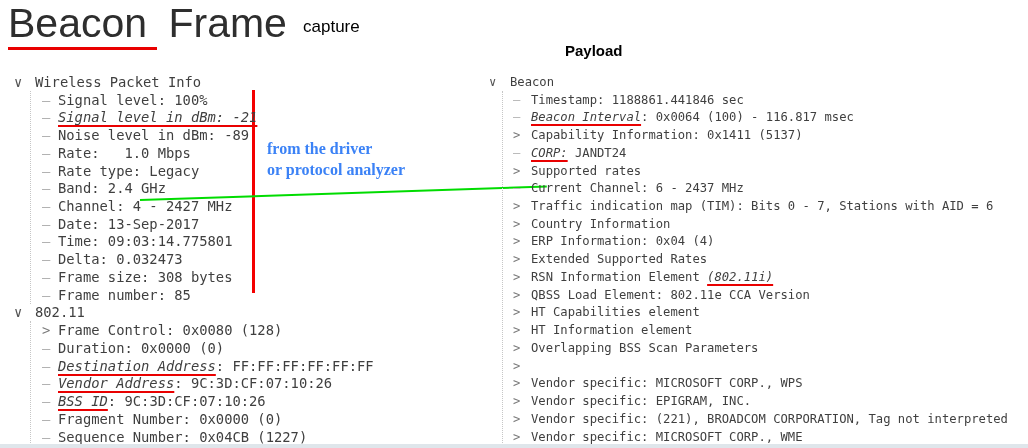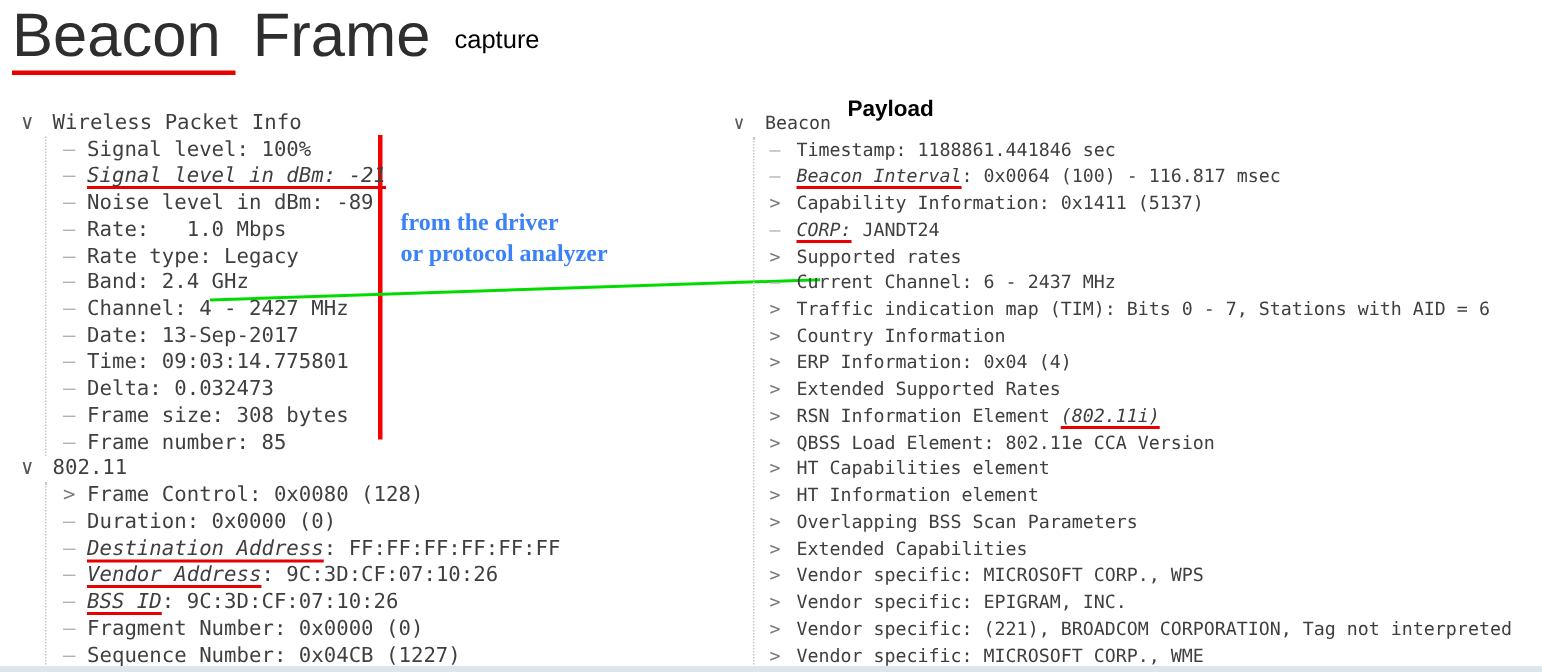--- a/index.html
+++ b/index.html
@@ -3,21 +3,21 @@
 <meta charset="utf-8">
 <style>
   html,body{margin:0;padding:0;background:#fff;}
   .stage{position:relative;width:1028px;height:448px;background:#ffffff;overflow:hidden;
          font-family:"DejaVu Sans Mono",monospace;}
   .title{position:absolute;left:8px;top:0;font-family:"Liberation Sans",sans-serif;
          font-weight:300;font-size:41px;color:#2e2e2e;white-space:pre;}
   .t-under{display:inline-block;border-bottom:3px solid #e90000;padding-right:10px;}
   .capture-lbl{position:absolute;left:303px;top:17px;font-family:"Liberation Sans",sans-serif;
          font-weight:normal;font-size:17px;color:#000;}
-  .payload-lbl{position:absolute;left:565px;top:64px;font-family:"Liberation Sans",sans-serif;
+  .payload-lbl{position:absolute;left:565px;top:42px;font-family:"Liberation Sans",sans-serif;
          font-weight:bold;font-size:15px;color:#000;}
   .driver-note{position:absolute;left:267px;top:138px;font-family:Liberation Serif, serif;
          font-weight:bold;font-size:16px;color:#3b82f6;line-height:21px;}
   .redline{position:absolute;left:252px;top:90px;width:3px;height:203px;background:#f40000;}
   .greenline{position:absolute;left:140px;top:199px;width:407px;height:2px;background:#00dc00;
          transform:rotate(-1.9deg);transform-origin:0 50%;}
   .bottom-strip{position:absolute;left:0;bottom:0;width:1028px;height:4px;background:#dfe6eb;}
 
   .tree{position:absolute;color:#3f3f3f;}
   .tree-left{left:14px;top:73px;font-size:13.8px;}
@@ -93,21 +93,21 @@
         <div class="row"><span class="glyphcol dash">–</span><span>Current Channel: 6 - 2437 MHz</span></div>
         <div class="row"><span class="glyphcol chev">&gt;</span><span>Traffic indication map (TIM): Bits 0 - 7, Stations with AID = 6</span></div>
         <div class="row"><span class="glyphcol chev">&gt;</span><span>Country Information</span></div>
         <div class="row"><span class="glyphcol chev">&gt;</span><span>ERP Information: 0x04 (4)</span></div>
         <div class="row"><span class="glyphcol chev">&gt;</span><span>Extended Supported Rates</span></div>
         <div class="row"><span class="glyphcol chev">&gt;</span><span>RSN Information Element </span><span class="u">(802.11i)</span></div>
         <div class="row"><span class="glyphcol chev">&gt;</span><span>QBSS Load Element: 802.11e CCA Version</span></div>
         <div class="row"><span class="glyphcol chev">&gt;</span><span>HT Capabilities element</span></div>
         <div class="row"><span class="glyphcol chev">&gt;</span><span>HT Information element</span></div>
         <div class="row"><span class="glyphcol chev">&gt;</span><span>Overlapping BSS Scan Parameters</span></div>
-        <div class="row"><span class="glyphcol chev">&gt;</span><span>Extended Capabilities</span></div>
+        <div class="row"><span class="glyphcol chev">&gt;</span></div>
         <div class="row"><span class="glyphcol chev">&gt;</span><span>Vendor specific: MICROSOFT CORP., WPS</span></div>
         <div class="row"><span class="glyphcol chev">&gt;</span><span>Vendor specific: EPIGRAM, INC.</span></div>
         <div class="row"><span class="glyphcol chev">&gt;</span><span>Vendor specific: (221), BROADCOM CORPORATION, Tag not interpreted</span></div>
         <div class="row"><span class="glyphcol chev">&gt;</span><span>Vendor specific: MICROSOFT CORP., WME</span></div>
       </div>
     </div>
 
   <div class="bottom-strip"></div>
 </div>
 

